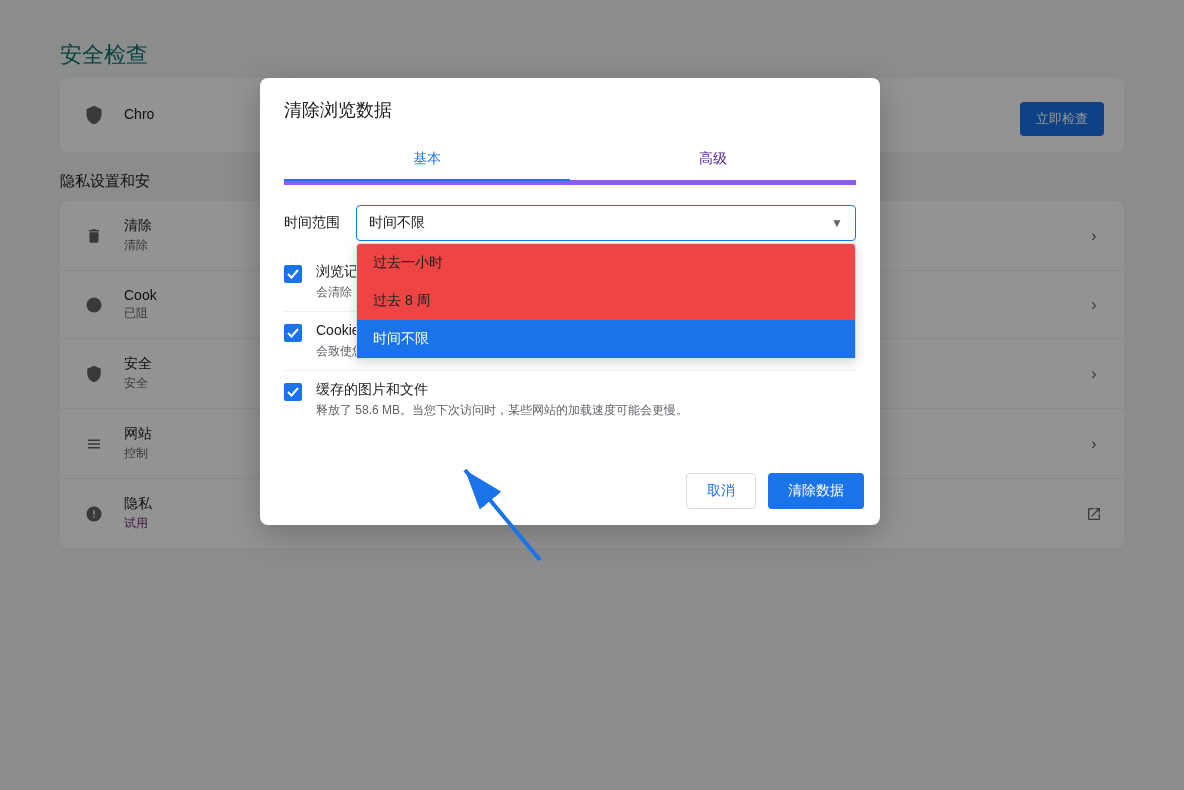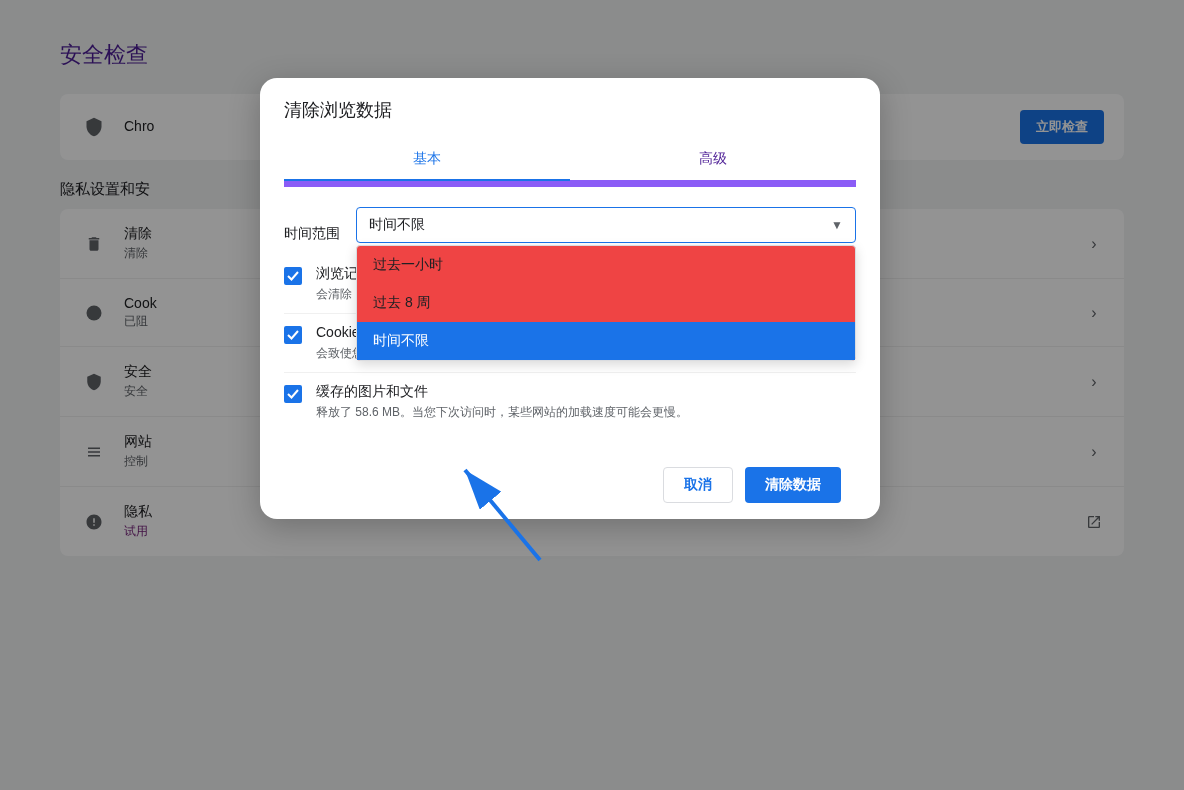--- a/index.html
+++ b/index.html
@@ -20,22 +20,22 @@
       background: #f1f3f4;
       filter: brightness(0.85);
     }
 
     .bg-content {
       padding: 40px 60px;
     }
 
     .bg-title {
       font-size: 22px;
-      color: #4c1d95;
-      margin-bottom: 24px;
+      color: #0f766e;
+      margin-bottom: 8px;
       font-weight: 400;
     }
 
     .bg-card {
       background: white;
       border-radius: 8px;
       padding: 0;
       margin-bottom: 16px;
     }
 
@@ -93,40 +93,40 @@
       z-index: 10;
     }
 
     
     .dialog {
       position: absolute;
       top: 78px;
       left: 260px;
       width: 620px;
       background: white;
-      border-radius: 17px;
+      border-radius: 8px;
       box-shadow: 0 8px 32px rgba(0,0,0,0.24);
       z-index: 20;
       padding-bottom: 0;
     }
 
     .dialog-header {
       padding: 20px 24px 0;
     }
 
     .dialog-title {
       font-size: 18px;
       color: #202124;
       font-weight: 500;
       margin-bottom: 16px;
     }
 
     .dialog-tabs {
       display: flex;
-      border-bottom: 7px solid #8b5cf6;
+      border-bottom: 5px solid #8b5cf6;
     }
 
     .dialog-tab {
       flex: 1;
       text-align: center;
       padding: 12px 0;
       font-size: 14px;
       cursor: pointer;
       color: #4c1d95;
       position: relative;
@@ -145,21 +145,21 @@
       background: #1a73e8;
     }
 
     .dialog-body {
       padding: 20px 24px;
     }
 
     
     .time-range-row {
       display: flex;
-      align-items: flex-end;
+      align-items: center;
       margin-bottom: 0;
       position: relative;
     }
 
     .time-range-label {
       font-size: 14px;
       color: #202124;
       margin-right: 16px;
       white-space: nowrap;
     }
@@ -262,32 +262,33 @@
     .checkbox-desc {
       font-size: 12px;
       color: #5f6368;
       line-height: 1.5;
     }
 
     
     .dialog-footer {
       display: flex;
       justify-content: flex-end;
-      padding: 16px 39px;
+      padding: 16px 16px;
       gap: 12px;
     }
 
     .btn {
       padding: 8px 20px;
       border-radius: 4px;
       font-size: 14px;
-      font-weight: 700;
+      font-weight: 400;
       cursor: pointer;
       border: none;
       outline: none;
+      margin-top: 8px;
     }
 
     .btn-cancel {
       background: white;
       color: #1a73e8;
       border: 1px solid #dadce0;
     }
 
     .btn-primary {
       background: #1a73e8;

